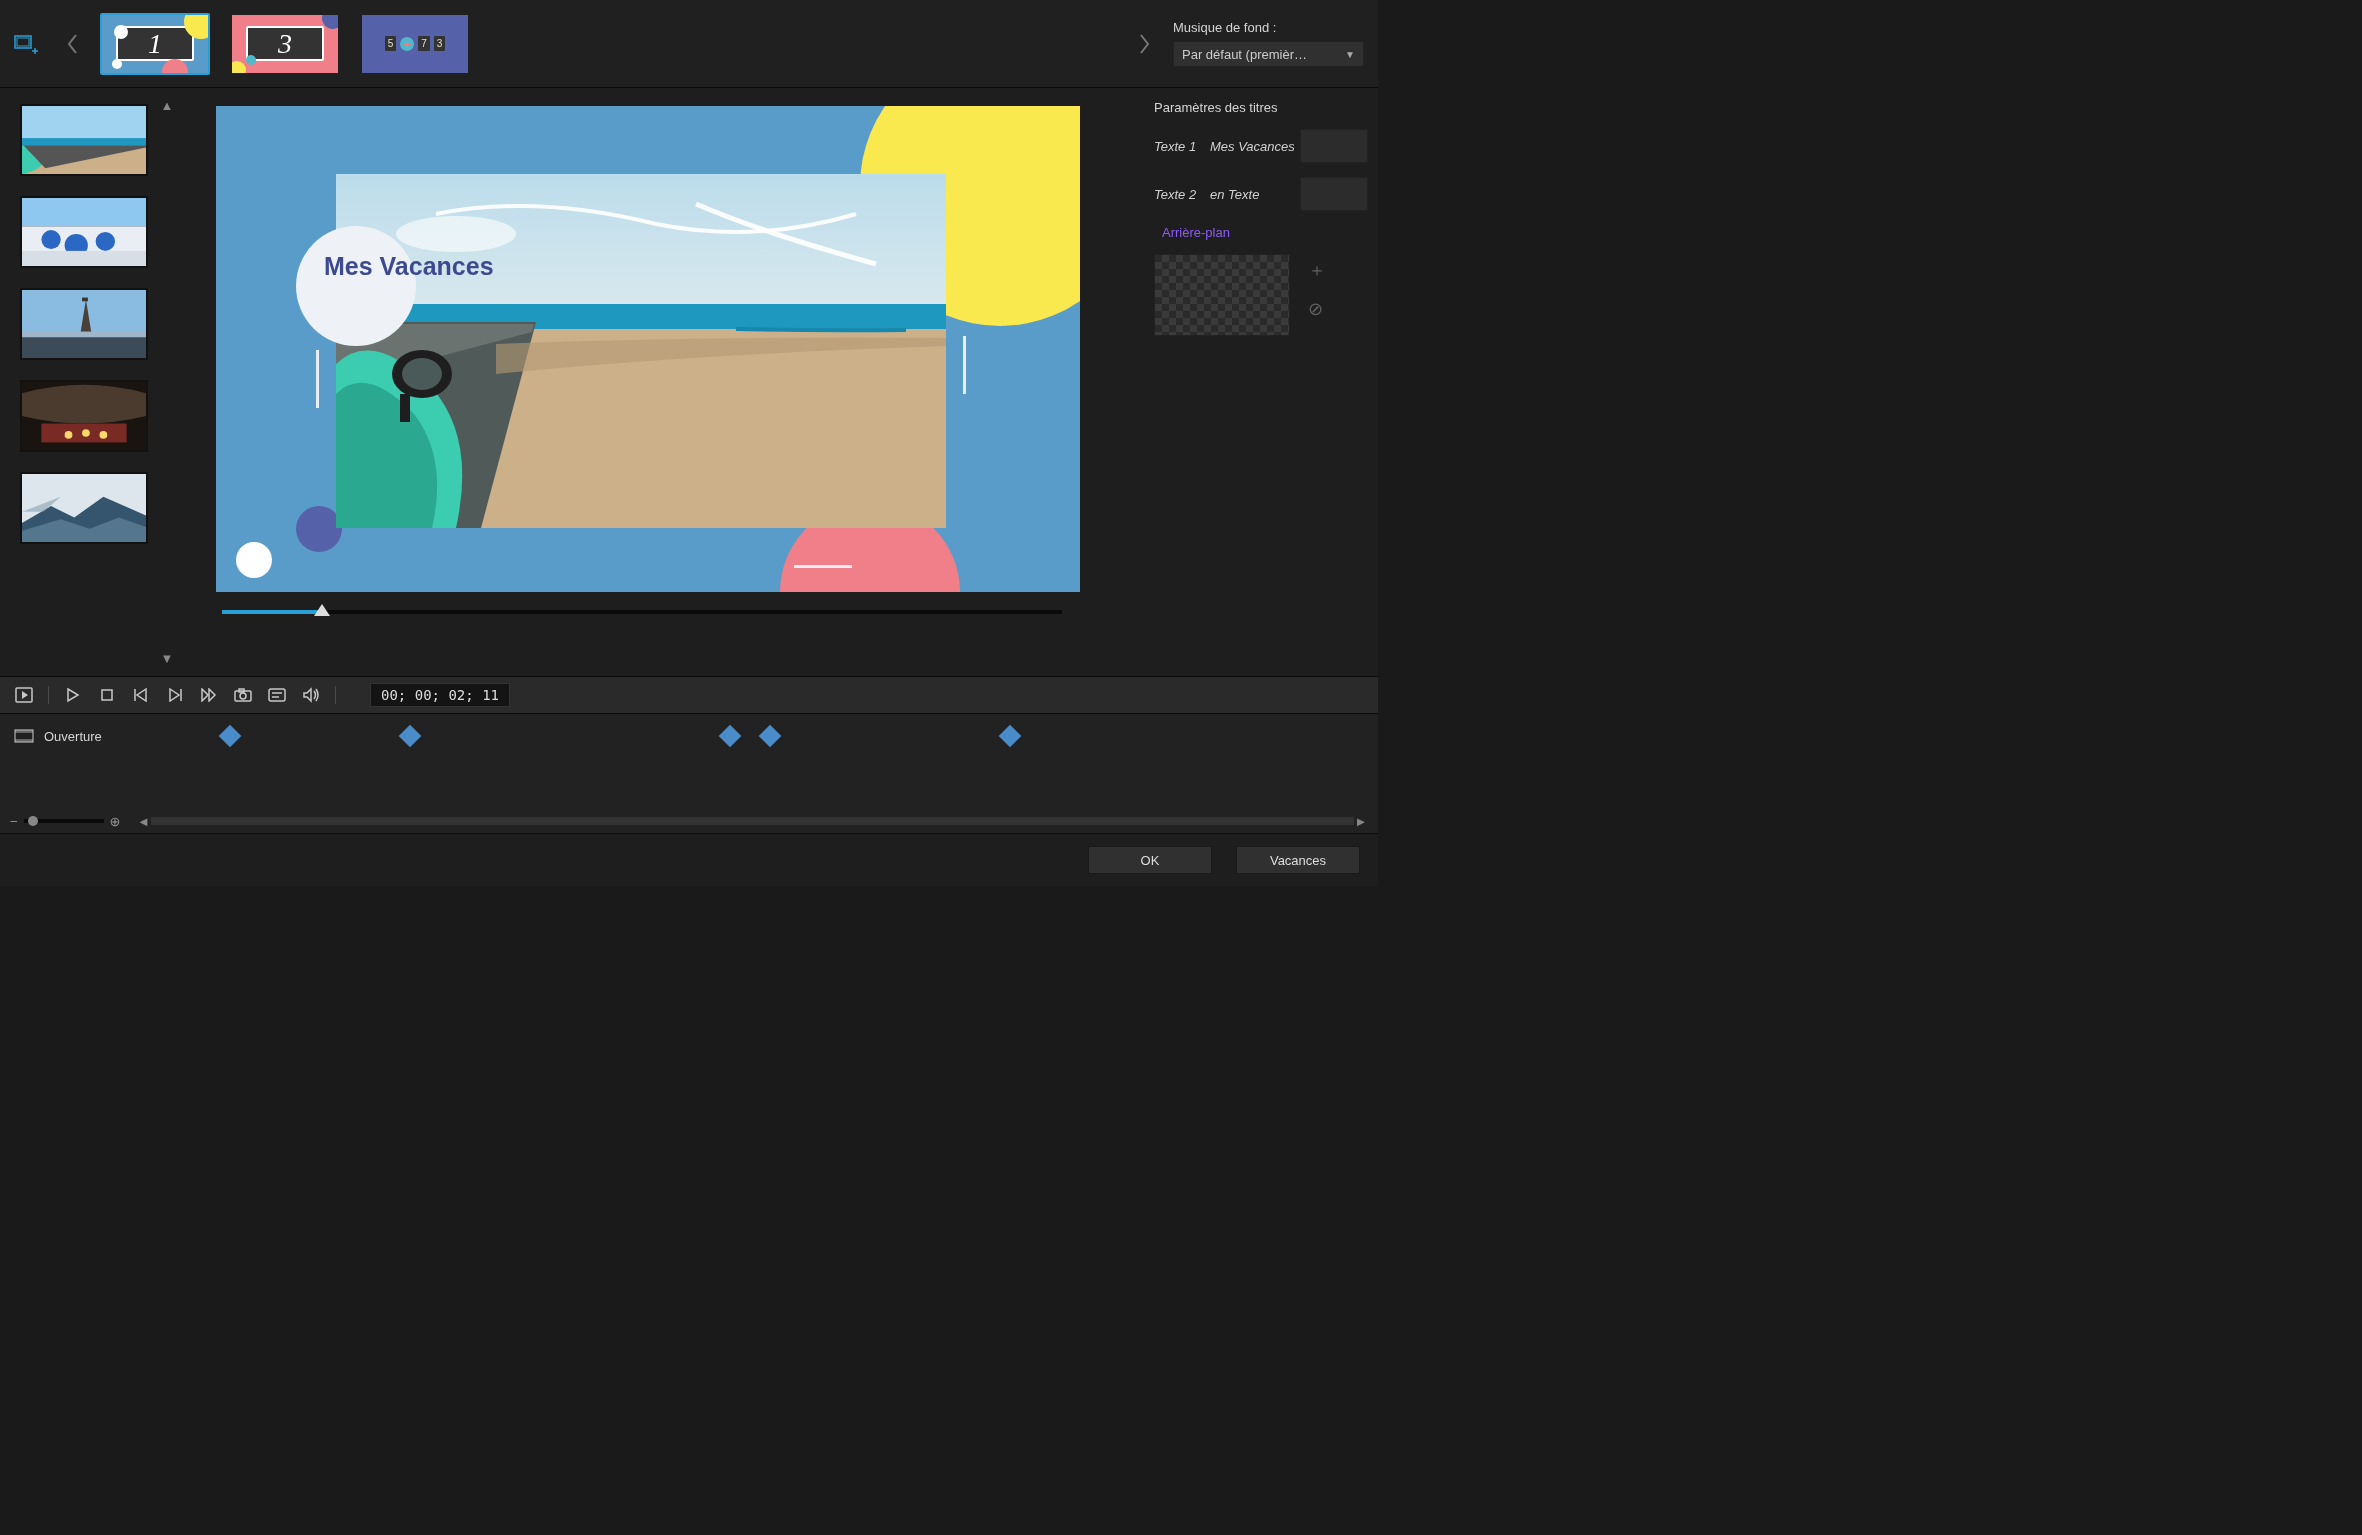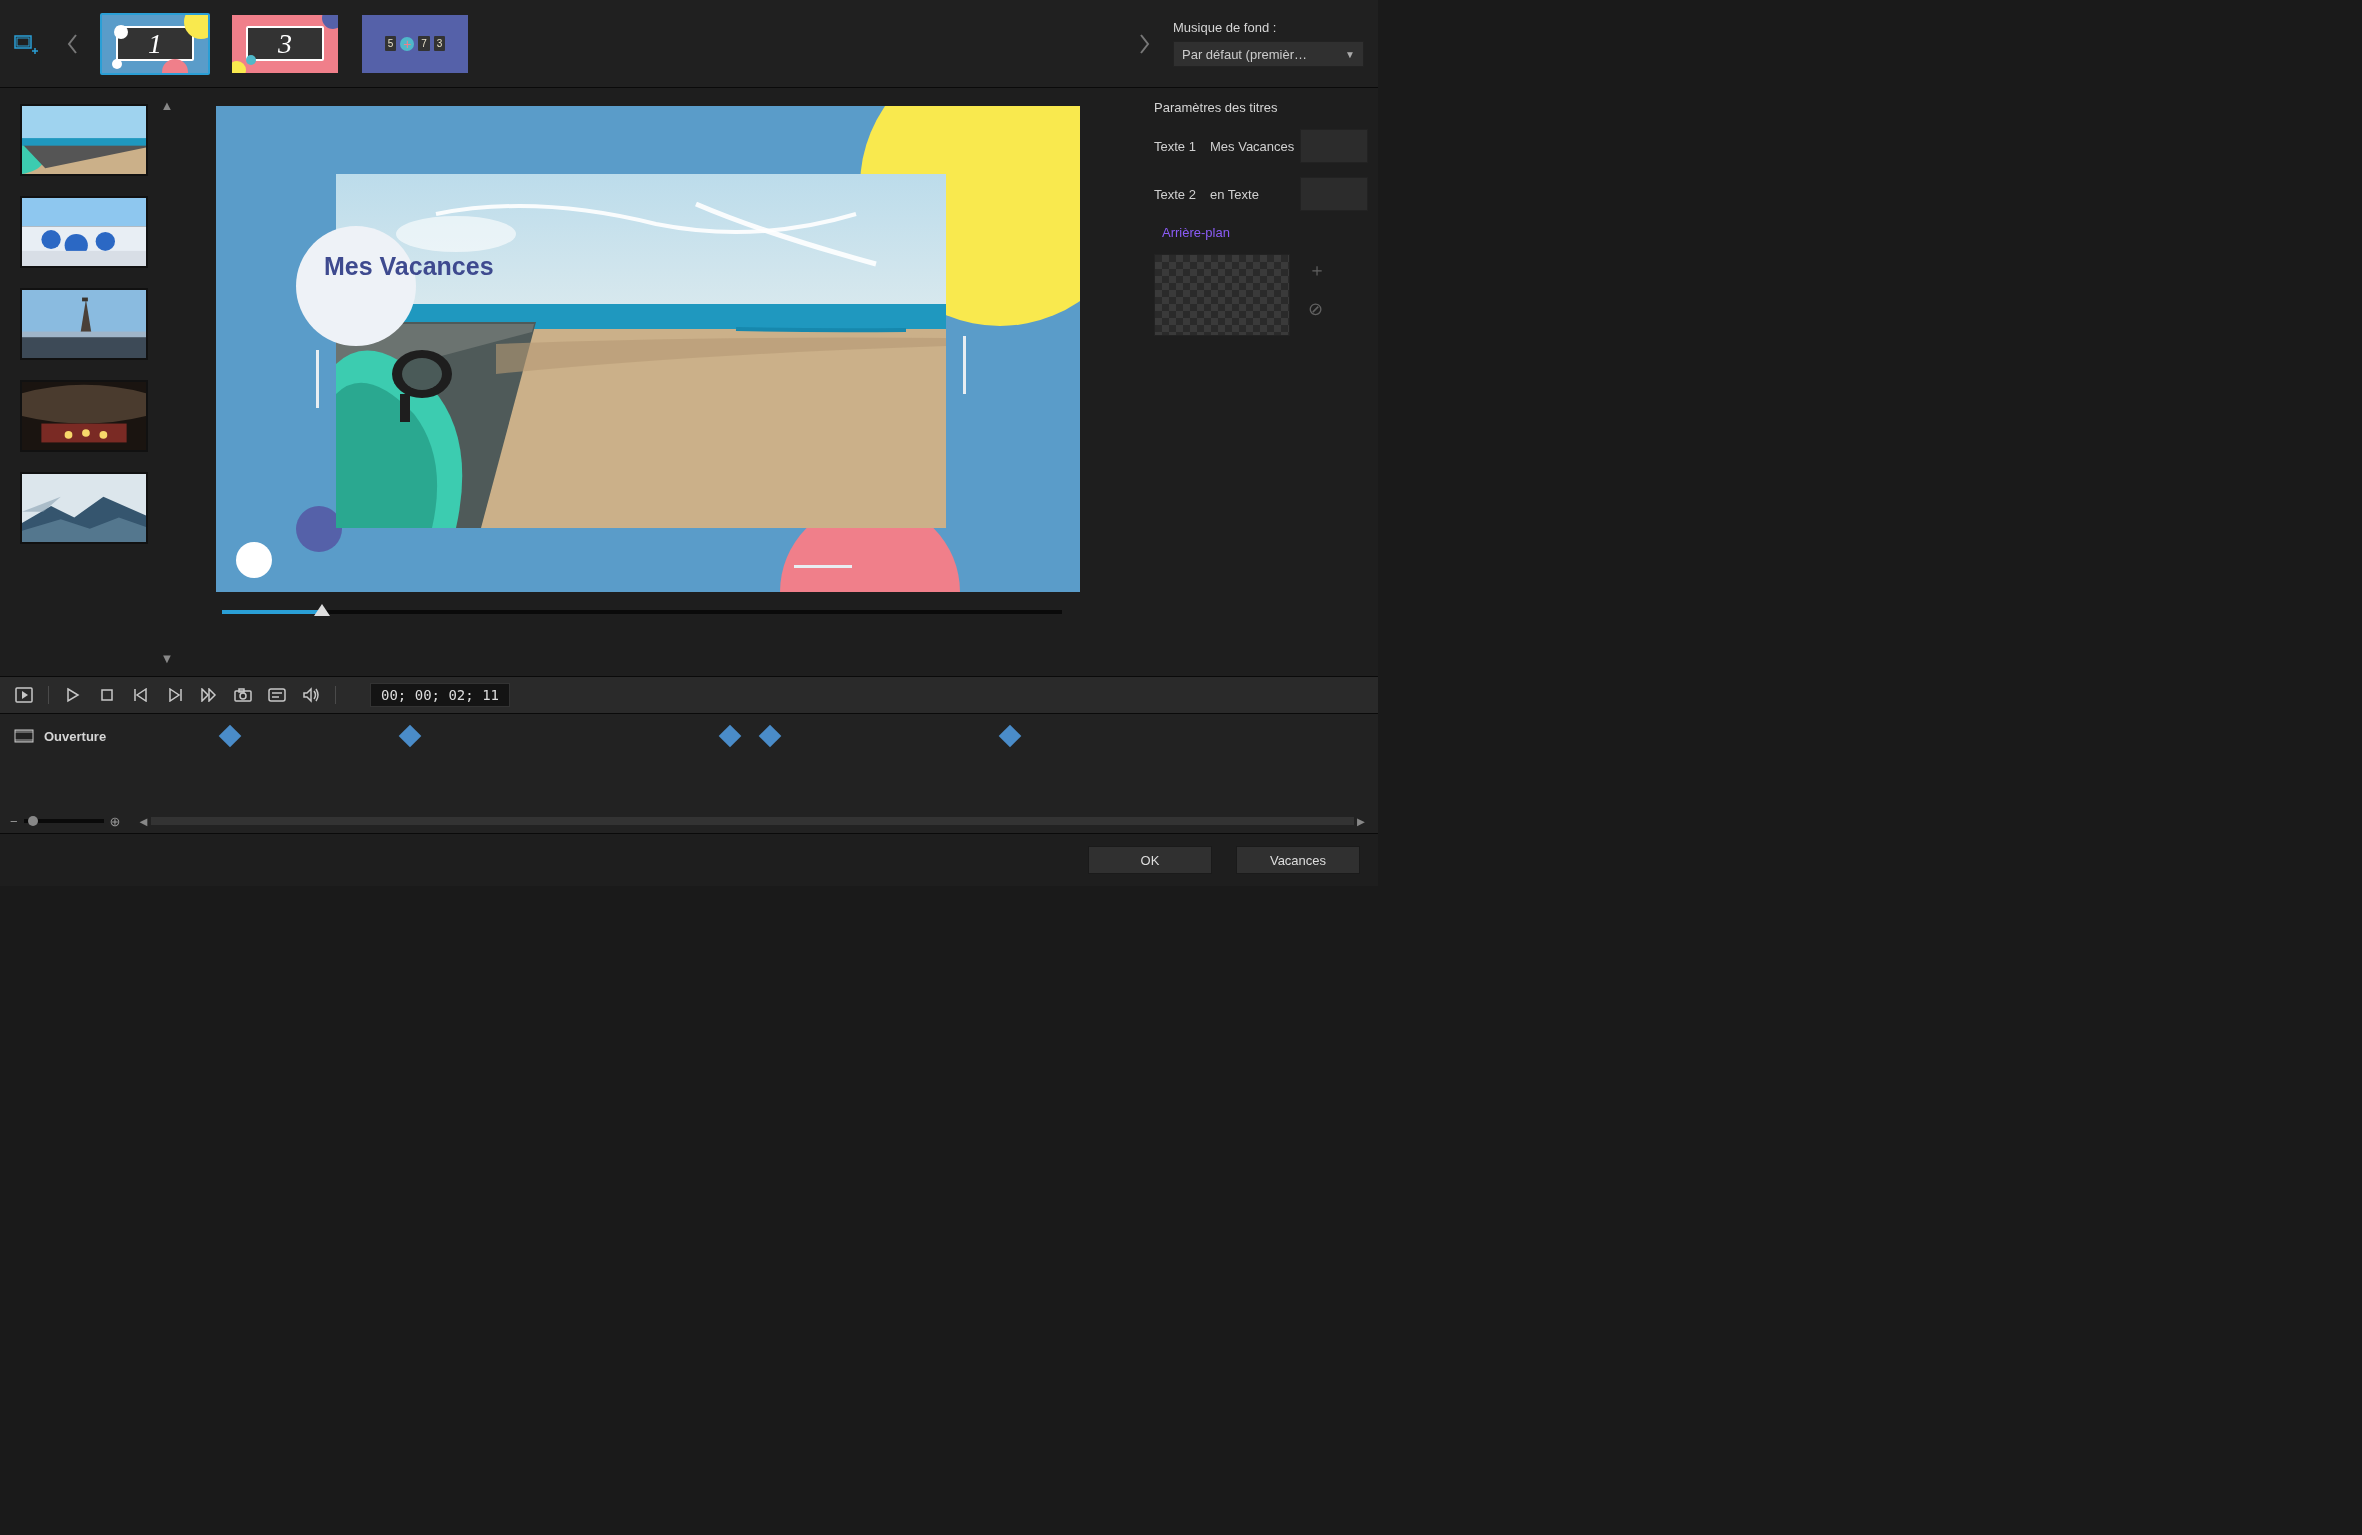--- a/index.html
+++ b/index.html
@@ -139,21 +139,21 @@
   .seek-fill{position:absolute; left:0; top:0; height:4px; width:100px; background:#2a9fd6;}
   .seek-head{position:absolute; left:92px; top:-6px; width:0;height:0;
     border-left:8px solid transparent;border-right:8px solid transparent;border-bottom:12px solid #ddd;}
 
   .right-col{
     width:230px;
     padding:12px 10px 10px 6px;
     display:flex; flex-direction:column; gap:14px;
   }
   .rp-head{color:#d5d5d5; font-size:13px;}
-  .rp-field{ display:flex; align-items:center; gap:6px;}
+  .rp-field{ display:flex; align-items:center; gap:6px;font-style:italic;}
   .rp-label{ flex:0 0 50px; color:#d0d0d0; font-size:13px;}
   .rp-text{ flex:1; color:#d0d0d0; font-size:13px; overflow:hidden; white-space:nowrap;}
   .rp-box{ width:68px; height:34px; background:#2c2c2c; border:1px solid #222;}
   .rp-bg-label{color:#8b5cf6;margin-left:8px;}
   .rp-bg{
     width:136px; height:82px;
     background-image:
       linear-gradient(45deg,#3a3a3a 25%,transparent 25%),
       linear-gradient(-45deg,#3a3a3a 25%,transparent 25%),
       linear-gradient(45deg,transparent 75%,#3a3a3a 75%),
@@ -197,21 +197,21 @@
     background-image: repeating-linear-gradient(to right,#e6b84e 0,#e6b84e 1px,transparent 1px,transparent 60px);
   }
   .playhead{
     position:absolute; top:0; left:292px; width:2px; height:86px; background:#cc3b3b; z-index:5;
   }
   .playhead::before{
     content:""; position:absolute; top:0; left:-6px;
     border-left:7px solid transparent; border-right:7px solid transparent; border-top:10px solid #ddd;
   }
   .track-row{
-    height:44px; display:flex; align-items:center;font-weight:bold;
+    height:44px; display:flex; align-items:center;
   }
   .track-head{
     width:142px; display:flex; align-items:center; gap:10px; padding-left:14px; color:#d5d5d5;
   }
   .track-body{flex:1; position:relative; height:100%;}
   .kf{position:absolute; top:14px; width:16px; height:16px; background:#4a8cc9; transform:rotate(45deg);}
 
   .tl-footer{
     position:absolute; left:0; right:0; bottom:0; height:24px;
     display:flex; align-items:center; gap:6px; padding:0 10px;

